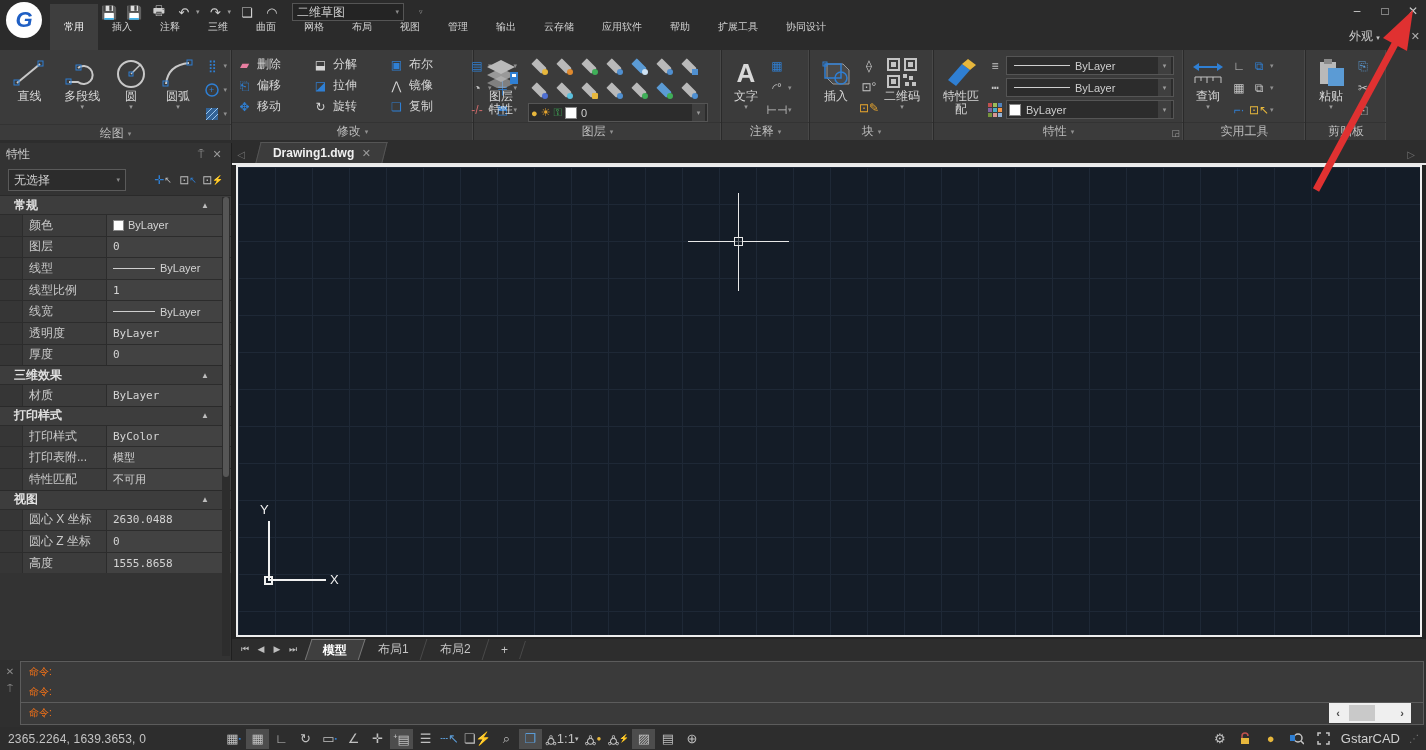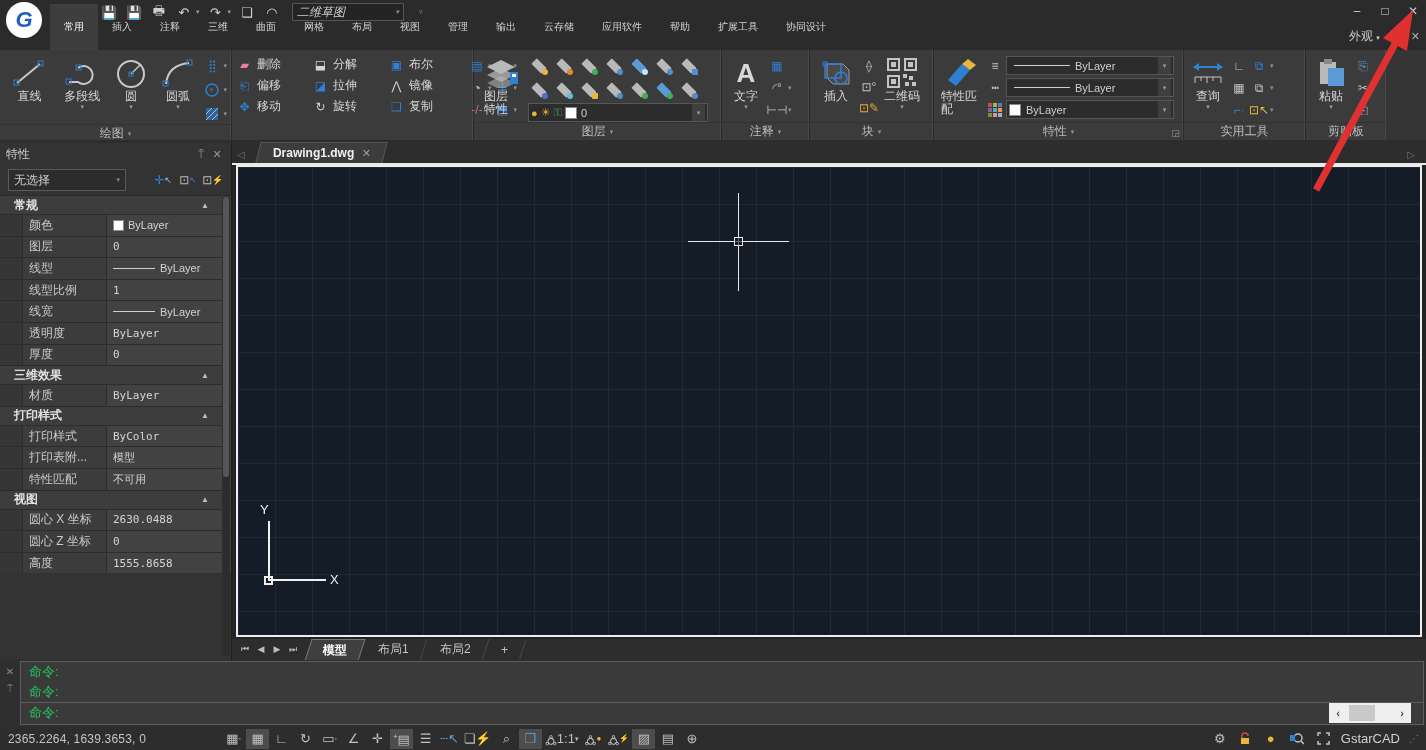--- a/index.html
+++ b/index.html
@@ -8,21 +8,21 @@
 
   
   .titlebar { position:absolute; top:0; left:0; right:0; height:24px; background:#2b2b2b; display:flex; align-items:center; }
   .logo { position:absolute; top:2px; left:6px; width:36px; height:36px; background:#fff; border-radius:50%; z-index:30;
           display:flex; align-items:center; justify-content:center; }
   .logo span { color:#1f5fc4; font-weight:bold; font-size:22px; font-style:italic; }
   .qat { display:flex; align-items:center; gap:7px; margin-left:50px; }
   .qat .qi { width:18px; height:18px; display:flex; align-items:center; justify-content:center; color:#cfcfcf; font-size:13px; }
   .qat .caret { font-size:7px; color:#9a9a9a; margin-left:-4px; }
   .ws-combo { width:112px; height:18px; background:#242424; border:1px solid #555; color:#cfcfcf; font-size:12px;
-              display:flex; align-items:center; padding:0 4px; margin-left:4px;font-style:italic; }
+              display:flex; align-items:center; padding:0 4px; margin-left:4px; }
   .ws-combo .cc { margin-left:auto; font-size:7px; color:#8a8a8a; }
   .title-text { position:absolute; left:0; right:0; text-align:center; font-size:12px; color:#e8e8e8; pointer-events:none; }
   .title-text b { font-size:13px; }
   .winbtns { position:absolute; right:4px; top:2px; display:flex; gap:10px; }
   .winbtns .wb { width:18px; height:18px; color:#cfcfcf; font-size:12px; display:flex; align-items:center; justify-content:center; }
 
   
   .tabrow { position:absolute; top:24px; left:0; right:0; height:26px; background:#2b2b2b; display:flex; align-items:flex-end; padding-left:50px; }
   .rtab { padding:16px 14px; font-size:10px; color:#d2d2d2; cursor:default; }
   .rtab.active { background:#3e3e3e; color:#fff; }
@@ -31,21 +31,21 @@
 
   
   .ribbon { position:absolute; top:50px; left:0; right:0; height:90px; background:#3b3b3b; display:flex; }
   .panel { position:relative; height:90px; border-right:1px solid #2a2a2a; box-shadow:inset -1px 0 0 #484848; display:flex; flex-direction:column; }
   .ptools { flex:1; display:flex; align-items:flex-start; padding:4px 4px 0 4px; gap:2px; }
   .plabelbar { height:18px; display:flex; align-items:center; justify-content:center; gap:4px; font-size:12px; color:#bdbdbd; border-top:1px solid #333; }
   .plabelbar .pc { font-size:7px; color:#909090; }
   .launcher { position:absolute; right:3px; bottom:2px; font-size:9px; color:#9a9a9a; }
   .bigbtn { display:flex; flex-direction:column; align-items:center; width:52px; padding-top:2px; }
   .bigbtn .bicon { height:34px; display:flex; align-items:center; justify-content:center; }
-  .bigbtn .blabel { font-size:12px; color:#d8d8d8; line-height:13px; text-align:left; }
+  .bigbtn .blabel { font-size:12px; color:#d8d8d8; line-height:13px; text-align:center; }
   .bigbtn .bcaret { font-size:7px; color:#9a9a9a; }
   .smallcol { display:flex; flex-direction:column; justify-content:space-between; height:64px; padding-top:2px; }
   .srow { display:flex; align-items:center; gap:2px; height:20px; }
   .sicon { width:18px; height:16px; display:flex; align-items:center; justify-content:center; font-size:12px; color:#c4c4c4; }
   .scaret { font-size:7px; color:#909090; }
   .mgrid { display:grid; grid-template-columns:repeat(3,76px); grid-auto-rows:21px; align-items:center; }
   .mcell { display:flex; align-items:center; gap:4px; font-size:12px; color:#d4d4d4; }
   .mcell .mi { width:17px; text-align:center; font-size:12px; }
   .combo { background:#2c2c2c; border:1px solid #555; height:19px; display:flex; align-items:center; font-size:11px; color:#cfcfcf; padding:0 2px; }
   .combo .cbtn { margin-left:auto; width:13px; height:100%; background:#3f3f3f; color:#9a9a9a; font-size:7px; display:flex; align-items:center; justify-content:center; }
@@ -104,21 +104,21 @@
   .lt-nav { display:flex; gap:2px; padding:0 6px; color:#bdbdbd; font-size:9px; }
   .lt-nav span { width:14px; text-align:center; }
   .ltab { padding:2px 14px; color:#c4c4c4; border-right:1px solid #4a4a4a; transform:skewX(-18deg); background:#2d2d2d; margin-left:2px; }
   .ltab > span { display:inline-block; transform:skewX(18deg); }
   .ltab.active { background:#3f3f3f; color:#fff; font-weight:bold; border:1px solid #777; border-bottom:none; }
 
   
   .cmdarea { position:absolute; top:660px; left:0; right:0; height:67px; background:#2f2f2f; display:flex; }
   .cmd-gutter { width:20px; display:flex; flex-direction:column; align-items:center; padding-top:6px; gap:6px; color:#8c8c8c; font-size:10px; }
   .cmd-box { flex:1; margin:1px 2px 2px 0; background:#3a3a3a; border:1px solid #5c5c5c; position:relative; }
-  .cmd-line { height:20px; display:flex; align-items:center; padding-left:8px; font-size:13px; color:#22c55e; }
+  .cmd-line { height:20px; display:flex; align-items:center; padding-left:8px; font-size:10px; color:#f97316; }
   .cmd-sep { border-top:1px solid #5c5c5c; }
   .cmd-scroll { position:absolute; right:12px; bottom:1px; width:82px; height:20px; background:#efefef; display:flex; align-items:center; }
   .cmd-scroll .ar { width:18px; text-align:center; color:#4a4a4a; font-size:11px; font-weight:bold; }
   .cmd-scroll .th { width:26px; height:16px; background:#c9c9c9; margin-left:2px; }
   .cmd-scroll .sp { flex:1; }
 
   
   .statusbar { position:absolute; bottom:0; left:0; right:0; height:23px; background:#2d2d2d; display:flex; align-items:center; font-size:12px; }
   .coords { margin-left:8px; color:#c4c4c4; font-size:12px; letter-spacing:.2px; }
   .sb-icons { display:flex; align-items:center; margin-left:76px; gap:1px; }
@@ -332,20 +332,24 @@
           <div class="srow">
               <span class="sicon" style="color:#2f7fd3">╪</span>
               <span class="scaret">▾</span>
             </div>
           <div class="srow">
               <span class="sicon" style="color:#2f7fd3">⬒</span>
               <span class="scaret">▾</span>
             </div>
         </div>
       </div>
+      <div class="plabelbar">
+          <span>修改</span>
+          <span class="pc">▾</span>
+        </div>
     </div>
 
     <div class="panel" style="width:248px">
       <div class="ptools">
         <div class="bigbtn" style="width:46px">
           <div class="bicon">
             <svg class="ic" width="36" height="30">
                 <g fill="#b9b9b9">
                   <polygon points="18,2 32,9 18,16 4,9"></polygon>
                   <polygon points="18,10 32,17 18,24 4,17" opacity=".75"></polygon>

